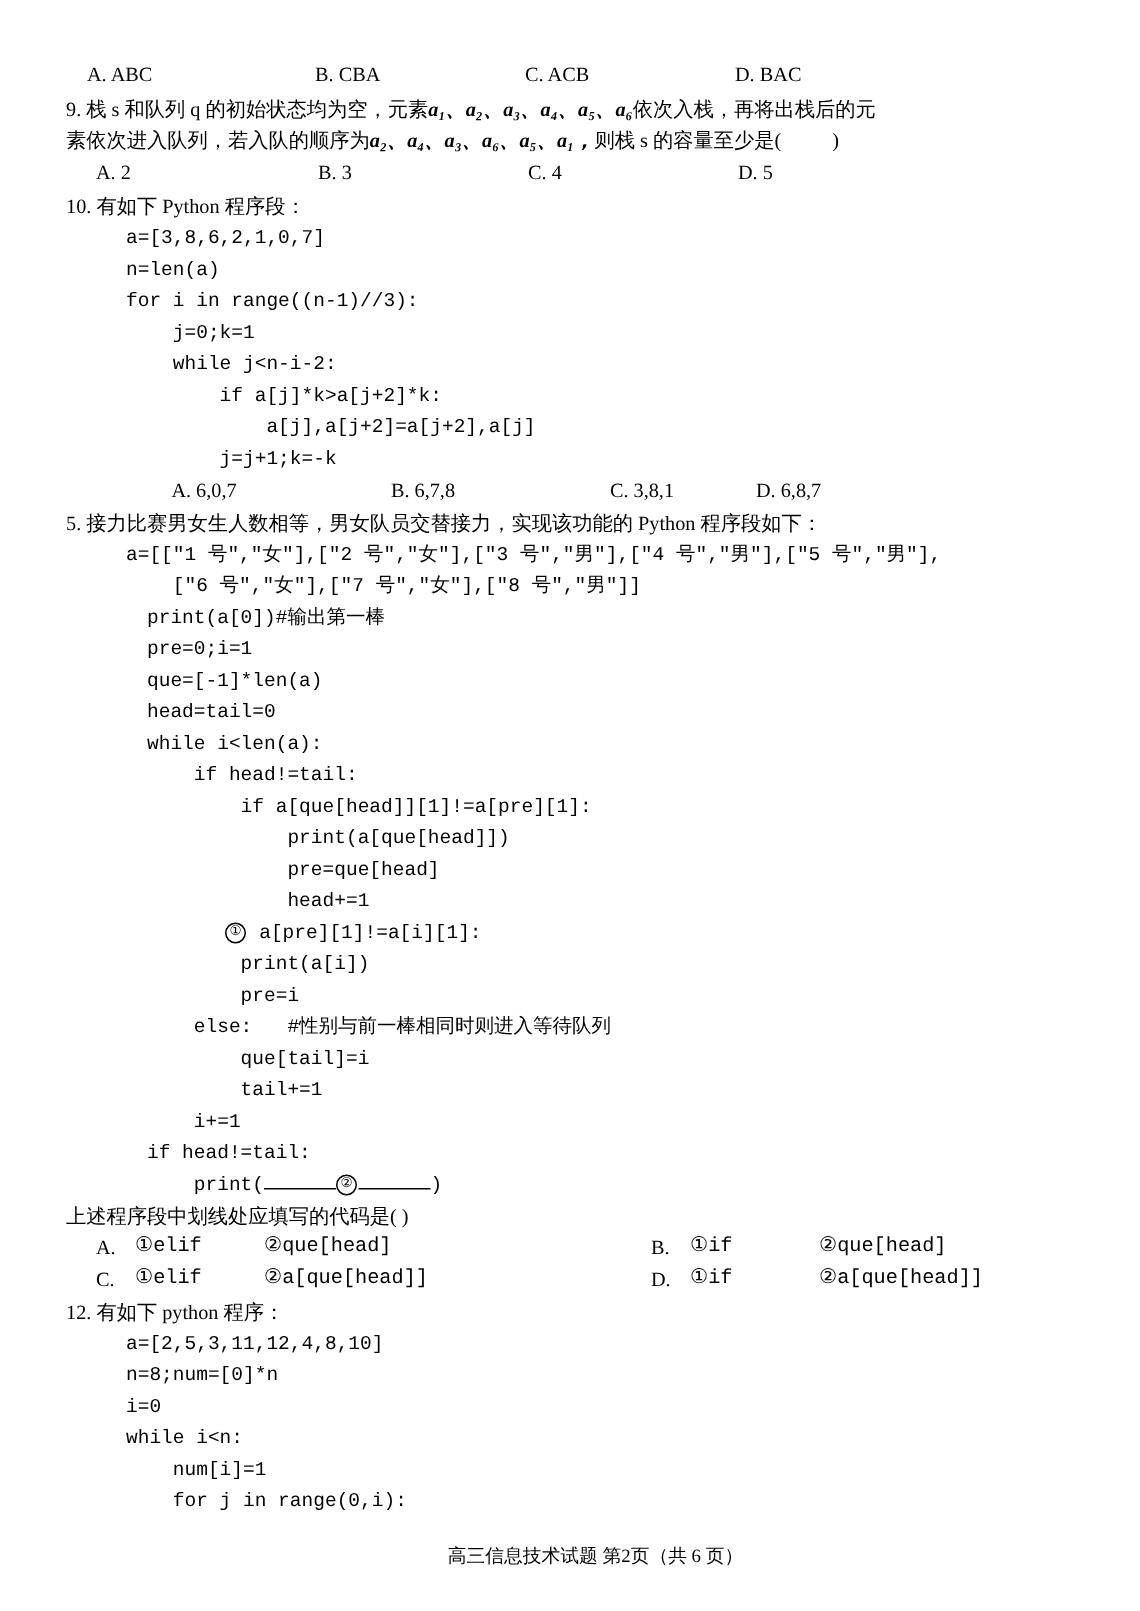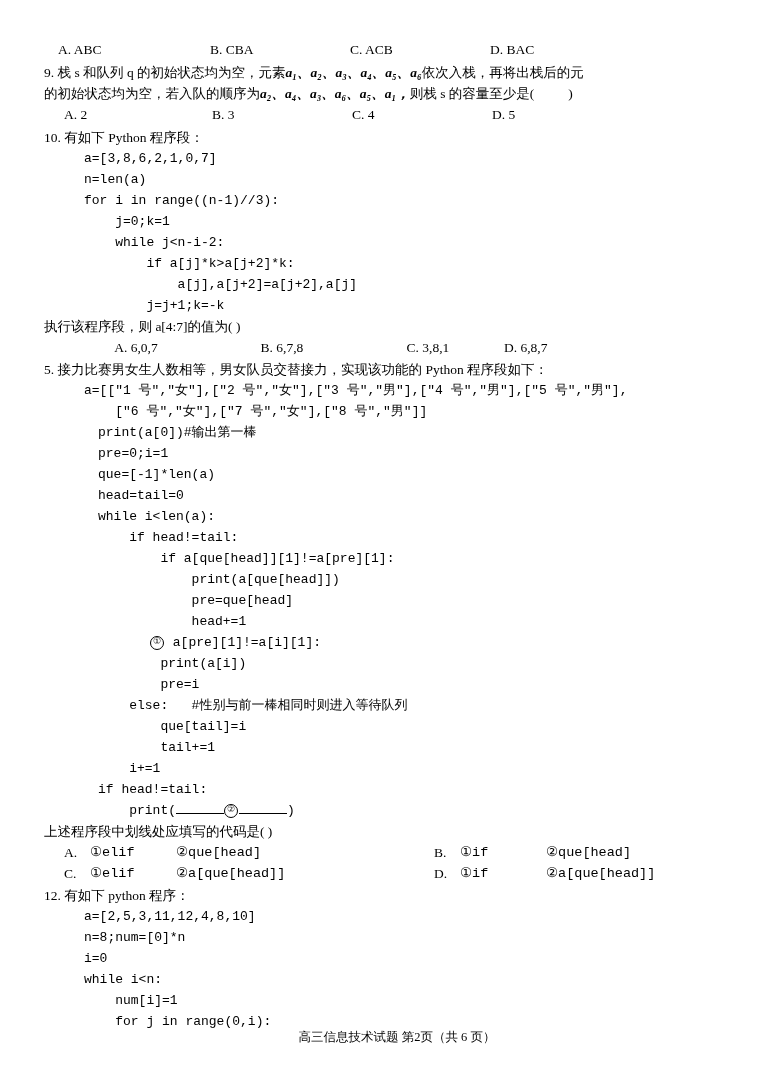--- a/index.html
+++ b/index.html
@@ -94,39 +94,38 @@
       <span class="cell" style="width:152px;">A. ABC</span>
       <span class="cell" style="width:140px;">B. CBA</span>
       <span class="cell" style="width:140px;">C. ACB</span>
       <span class="cell">D. BAC</span>
     </div>
 
     <div class="q-line" style="margin-left:-14px;">
       <span>9. 栈 s 和队列 q 的初始状态均为空，元素</span><span class="ital-bold">a₁、a₂、a₃、a₄、a₅、a₆</span><span>依次入栈，再将出栈后的元</span>
     </div>
     <div class="q-line" style="margin-left:-14px;">
-      <span>的初始状态均为空，若入队的顺序为</span><span class="ital-bold">a₂、a₄、a₃、a₆、a₅、a₁，</span><span>则栈 s 的容量至少是(</span><span class="paren-blank"></span><span>)</span>
+      <span>素依次进入队列，若入队的顺序为</span><span class="ital-bold">a₂、a₄、a₃、a₆、a₅、a₁，</span><span>则栈 s 的容量至少是(</span><span class="paren-blank"></span><span>)</span>
     </div>
     <div class="optrow" style="margin-left:6px;">
       <span class="cell" style="width:148px;">A. 2</span>
       <span class="cell" style="width:140px;">B. 3</span>
       <span class="cell" style="width:140px;">C. 4</span>
       <span class="cell">D. 5</span>
     </div>
 
     <div class="q-line" style="margin-left:-14px; margin-top:2px;">10. 有如下 Python  程序段：</div>
     <div class="code" style="margin-left:26px;"><span>a=[3,8,6,2,1,0,7]</span>
 <span>n=len(a)</span>
 <span>for i in range((n-1)//3):</span>
 <span>    j=0;k=1</span>
 <span>    while j&lt;n-i-2:</span>
 <span>        if a[j]*k&gt;a[j+2]*k:</span>
 <span>            a[j],a[j+2]=a[j+2],a[j]</span>
 <span>        j=j+1;k=-k</span></div>
-    <div class="q-line" style="margin-left:-14px;">执行该程序段，则 a[4:7]的值为(        )</div>
     <div class="optrow" style="margin-left:2px;text-align:center;">
       <span class="cell" style="width:152px;">A. 6,0,7</span>
       <span class="cell" style="width:140px;">B. 6,7,8</span>
       <span class="cell" style="width:152px;">C. 3,8,1</span>
       <span class="cell">D. 6,8,7</span>
     </div>
 
     <div class="q-line" style="margin-left:-14px; margin-top:1px;">5. 接力比赛男女生人数相等，男女队员交替接力，实现该功能的 Python 程序段如下：</div>
     <div class="code" style="margin-left:26px;"><span>a=[["1 号","女"],["2 号","女"],["3 号","男"],["4 号","男"],["5 号","男"],</span>
 <span>    ["6 号","女"],["7 号","女"],["8 号","男"]]</span></div>

